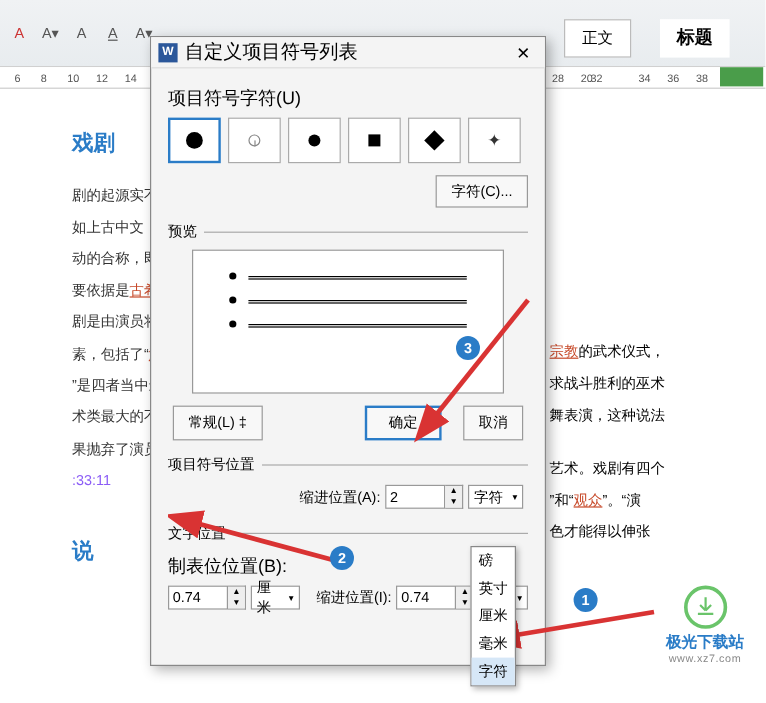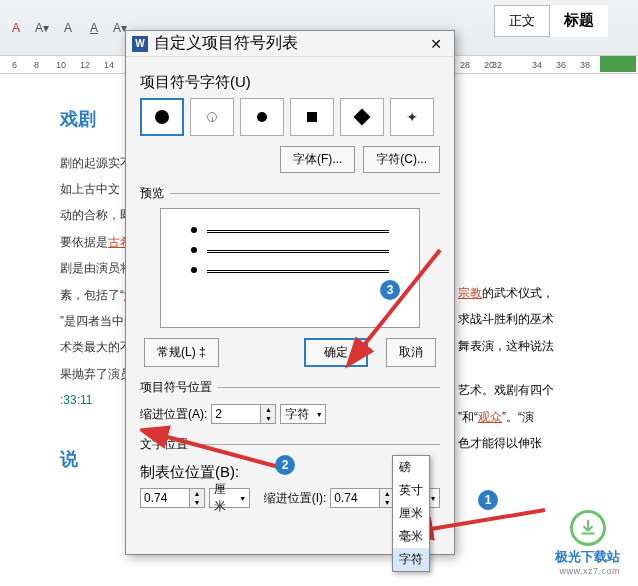--- a/index.html
+++ b/index.html
@@ -1,29 +1,29 @@
 <!DOCTYPE html>
 <html><head>
 <meta charset="utf-8">
 <style>
 *{box-sizing:border-box;margin:0;padding:0}
 body{font-family:"Microsoft YaHei",SimSun,sans-serif;font-size:12px;background:#fff;position:relative;width:638px;height:586px;overflow:hidden}
 .doc-bg{position:absolute;left:0;top:0;right:0;bottom:0}
 .ribbon{position:absolute;top:0;left:0;right:0;height:56px;background:linear-gradient(#f0f2f4,#e8ecef);border-bottom:1px solid #d0d0d0;display:flex;align-items:center;padding-left:5px;gap:4px}
 .rb-btn{width:22px;height:22px;display:flex;align-items:center;justify-content:center;color:#555;cursor:pointer}
-.style-box{position:absolute;right:30px;top:5px;display:flex;gap:0}
+.style-box{position:absolute;right:30px;top:16px;display:flex;gap:24px}
 .style-btn{border:1px solid #bbb;padding:6px 14px;background:#fff;font-size:13px}
 .ruler{position:absolute;top:56px;left:0;right:0;height:18px;background:#fff;border-bottom:1px solid #ccc;display:flex;align-items:center;font-size:9px;color:#555}
 .ruler-tick{position:absolute;top:4px}
 .rmark{position:absolute;top:56px;height:16px;background:#4a9d4a;width:36px}
 .doc-content{position:absolute;top:80px;left:0;right:0;padding:20px 60px;line-height:2.2;font-size:12px;color:#333}
 .doc-content h2{color:#2a7cc7;font-size:18px;margin-bottom:10px;font-weight:bold}
 .doc-content p{text-align:justify}
 .link{color:#c74a2a;text-decoration:underline}
-.time{color:#0f766e}
+.time{color:#8b5cf6}
 .dialog{position:absolute;left:125px;top:30px;width:330px;height:525px;background:#f4f4f4;border:1px solid #888;box-shadow:3px 3px 10px rgba(0,0,0,.3)}
 .dlg-title{height:26px;background:#f4f4f4;display:flex;align-items:center;padding:0 6px;border-bottom:1px solid #ddd}
 .dlg-title .wicon{width:16px;height:16px;background:#2b579a;color:#fff;font-size:10px;font-weight:bold;display:flex;align-items:center;justify-content:center;margin-right:6px}
 .dlg-title .ttext{flex:1;font-size:16px}
 .dlg-close{width:24px;height:20px;display:flex;align-items:center;justify-content:center;cursor:pointer;font-size:14px}
 .dlg-body{padding:8px 14px}
 .section-lbl{font-size:15px;margin-bottom:4px;margin-top:8px}
 .char-grid{display:flex;gap:6px;margin:6px 0}
 .char-cell{width:44px;height:38px;border:1px solid #aaa;background:#fff;display:flex;align-items:center;justify-content:center;cursor:pointer}
 .char-cell.sel{border:2px solid #2a7cc7}
@@ -49,21 +49,21 @@
 .combo{display:flex;align-items:center;border:1px solid #999;background:#fff;height:20px}
 .combo span{padding:0 4px;font-size:12px}
 .combo .arr{width:12px;font-size:8px;text-align:center}
 fieldset{border:none;border-top:1px solid #aaa;margin-top:12px;padding-top:2px}
 legend{font-size:12px;padding-right:6px}
 .unit-drop{position:absolute;left:392px;top:455px;width:38px;background:#fff;border:1px solid #888;box-shadow:2px 2px 5px rgba(0,0,0,.3);z-index:20}
 .unit-drop div{padding:3px 6px;font-size:12px;cursor:pointer}
 .unit-drop .hover{background:#d6e7f7}
 .anno-arrow{position:absolute;pointer-events:none}
 .anno-num{position:absolute;width:20px;height:20px;border-radius:50%;background:#2a7cc7;color:#fff;font-size:12px;font-weight:bold;display:flex;align-items:center;justify-content:center;pointer-events:none}
-.logo{position:absolute;right:18px;bottom:10px;text-align:right}
+.logo{position:absolute;right:18px;bottom:32px;text-align:center}
 .logo .circ{width:36px;height:36px;border:3px solid #6ac46a;border-radius:50%;display:flex;align-items:center;justify-content:center;margin:0 auto}
 .logo .circ svg{width:22px;height:22px}
 .logo .txt{font-size:13px;color:#2a7cc7;font-weight:bold;margin-top:2px}
 .logo .url{font-size:9px;color:#888;letter-spacing:.5px}
 </style>
 </head>
 <body>
 
 <div class="doc-bg">
   <div class="ribbon">
@@ -146,21 +146,20 @@
           <div class="bullet-sq"></div>
         </div>
       <div class="char-cell">
           <div class="bullet-dia"></div>
         </div>
       <div class="char-cell">
           <div class="bullet-plus">✦</div>
         </div>
     </div>
     <div class="btn-row">
-      <button class="btn">字体(F)...</button>
       <button class="btn">字符(C)...</button>
     </div>
 
     <fieldset>
         <legend>预览</legend>
       </fieldset>
     <div class="preview-box">
       <div class="pv-line">
           <div class="d"></div>
           <div class="l"></div>
@@ -179,21 +178,21 @@
       <button class="btn"><span>常规(L) </span> ‡</button>
       <div style="display:flex;gap:18px">
         <button class="btn primary">确定</button>
         <button class="btn">取消</button>
       </div>
     </div>
 
     <fieldset>
         <legend>项目符号位置</legend>
       </fieldset>
-    <div class="field-row" style="justify-content:flex-start;padding-right:4px">
+    <div class="field-row" style="justify-content:flex-end;padding-right:4px">
       <span class="lbl">缩进位置(A):</span>
       <div class="spin">
         <input value="2" style="">
         <div class="arrows">
             <div>▲</div>
             <div>▼</div>
           </div>
       </div>
       <div class="combo">
           <span>字符</span>

